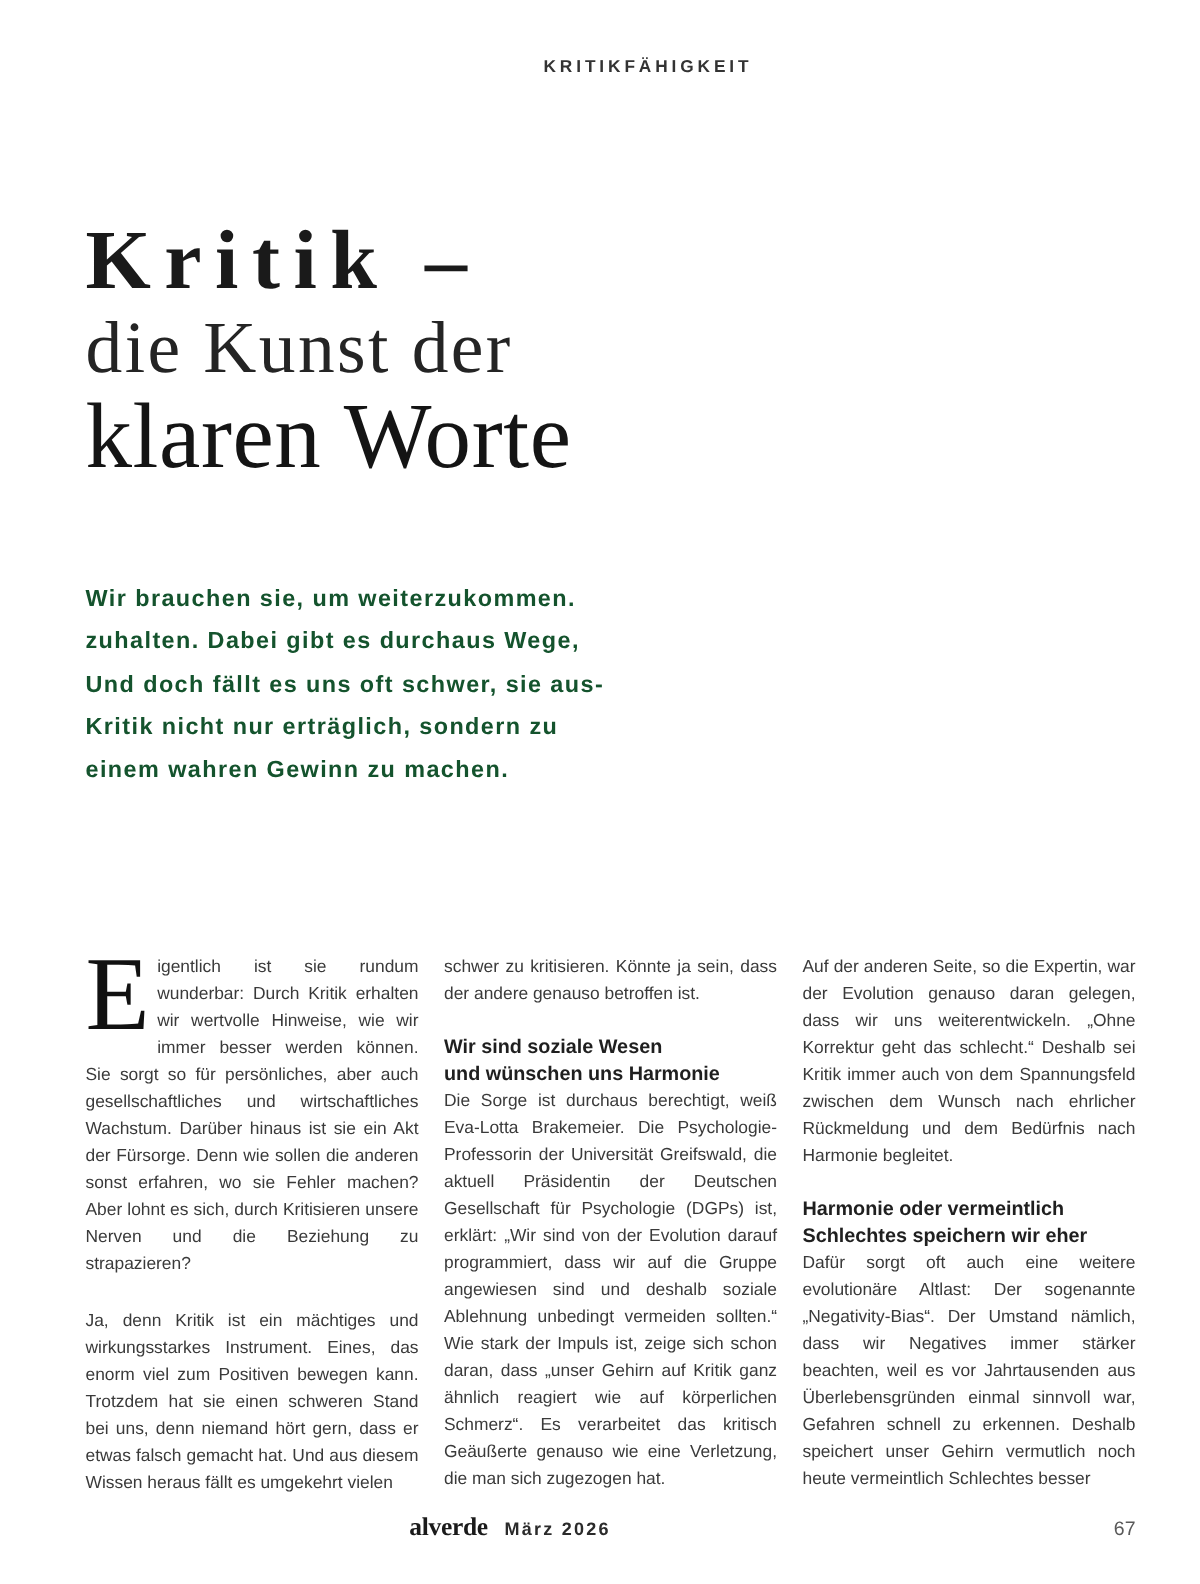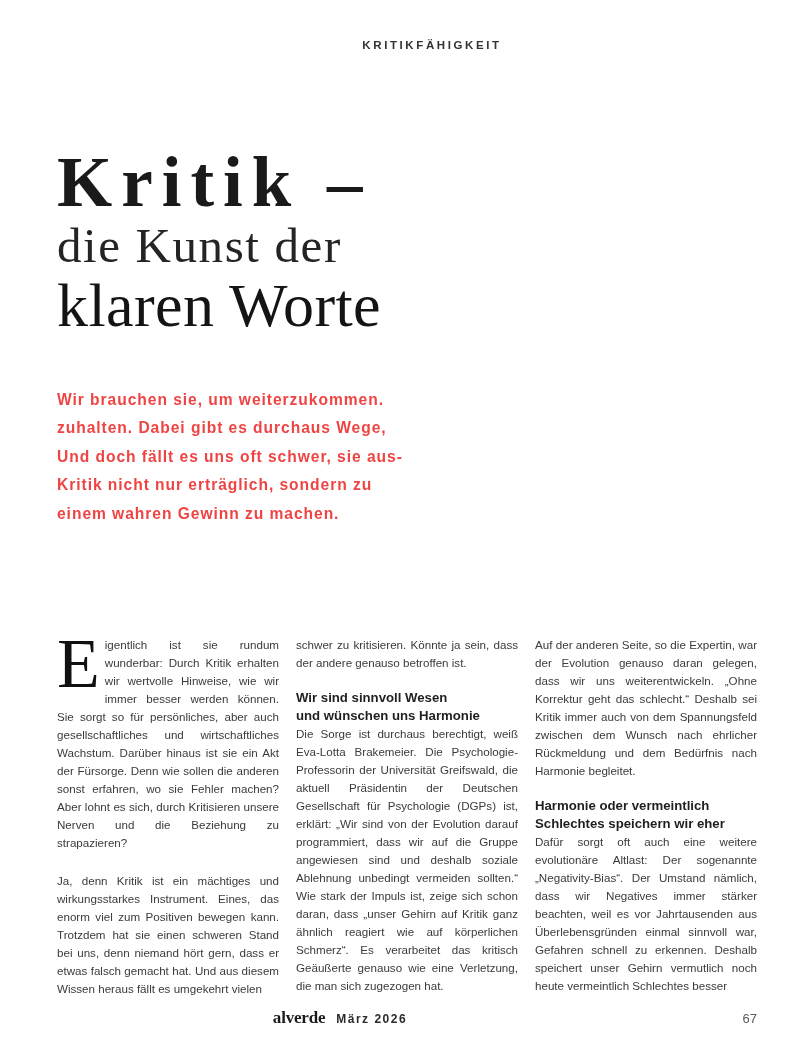--- a/index.html
+++ b/index.html
@@ -40,21 +40,21 @@
   
   .headline {
     position: absolute;
     left: 57px;
     top: 148px;
     width: 700px;
   }
   .hl-line1 {
     font-family: "Liberation Serif", serif;
     font-weight: 700;
-    font-size: 71px;
+    font-size: 56px;
     line-height: 0.96;
     letter-spacing: 9px;
     color: #1a1a1a;
     white-space: nowrap;
   }
   .hl-line2 {
     font-family: "Liberation Serif", serif;
     font-weight: 400;
     font-size: 49px;
     line-height: 1.04;
@@ -78,21 +78,21 @@
   .standfirst {
     position: absolute;
     left: 57px;
     top: 386px;
     width: 500px;
     font-family: "Liberation Sans", sans-serif;
     font-size: 15.6px;
     font-weight: 700;
     letter-spacing: 0.95px;
     line-height: 1.82;
-    color: #ef4444;
+    color: #14532d;
   }
   .standfirst div { white-space: nowrap; }
 
   
   .columns {
     position: absolute;
     left: 57px;
     top: 636px;
     width: 700px;
     height: 330px;
@@ -200,21 +200,21 @@
 
   <div class="columns">
 
     <div class="col">
       <p><span class="dropcap">E</span><span>igentlich ist sie rundum wunderbar: Durch Kritik erhalten wir wertvolle Hinweise, wie wir immer besser werden können. Sie sorgt so für persönliches, aber auch gesellschaftliches und wirtschaftliches Wachstum. Darüber hinaus ist sie ein Akt der Fürsorge. Denn wie sollen die anderen sonst erfahren, wo sie Fehler machen? Aber lohnt es sich, durch Kritisieren unsere Nerven und die Beziehung zu strapazieren?</span></p>
       <p>Ja, denn Kritik ist ein mächtiges und wirkungsstarkes Instrument. Eines, das enorm viel zum Positiven bewegen kann. Trotzdem hat sie einen schweren Stand bei uns, denn niemand hört gern, dass er etwas falsch gemacht hat. Und aus diesem Wissen heraus fällt es umgekehrt vielen</p>
     </div>
 
     <div class="col">
       <p>schwer zu kritisieren. Könnte ja sein, dass der andere genauso betroffen ist.</p>
-      <h2 class="subhead subhead-spaced">Wir sind sinnvoll Wesen</h2>
+      <h2 class="subhead subhead-spaced">Wir sind soziale Wesen</h2>
       <h2 class="subhead">und wünschen uns Harmonie</h2>
       <p>Die Sorge ist durchaus berechtigt, weiß Eva-Lotta Brakemeier. Die Psychologie-Professorin der Universität Greifswald, die aktuell Präsidentin der Deutschen Gesellschaft für Psychologie (DGPs) ist, erklärt: „Wir sind von der Evolution darauf programmiert, dass wir auf die Gruppe angewiesen sind und deshalb soziale Ablehnung unbedingt vermeiden sollten.“ Wie stark der Impuls ist, zeige sich schon daran, dass „unser Gehirn auf Kritik ganz ähnlich reagiert wie auf körperlichen Schmerz“. Es verarbeitet das kritisch Geäußerte genauso wie eine Verletzung, die man sich zugezogen hat.</p>
     </div>
 
     <div class="col">
       <p>Auf der anderen Seite, so die Expertin, war der Evolution genauso daran gelegen, dass wir uns weiterentwickeln. „Ohne Korrektur geht das schlecht.“ Deshalb sei Kritik immer auch von dem Spannungsfeld zwischen dem Wunsch nach ehrlicher Rückmeldung und dem Bedürfnis nach Harmonie begleitet.</p>
       <h2 class="subhead subhead-spaced">Harmonie oder vermeintlich</h2>
       <h2 class="subhead">Schlechtes speichern wir eher</h2>
       <p>Dafür sorgt oft auch eine weitere evolutionäre Altlast: Der sogenannte „Negativity-Bias“. Der Umstand nämlich, dass wir Negatives immer stärker beachten, weil es vor Jahrtausenden aus Überlebensgründen einmal sinnvoll war, Gefahren schnell zu erkennen. Deshalb speichert unser Gehirn vermutlich noch heute vermeintlich Schlechtes besser</p>
     </div>

